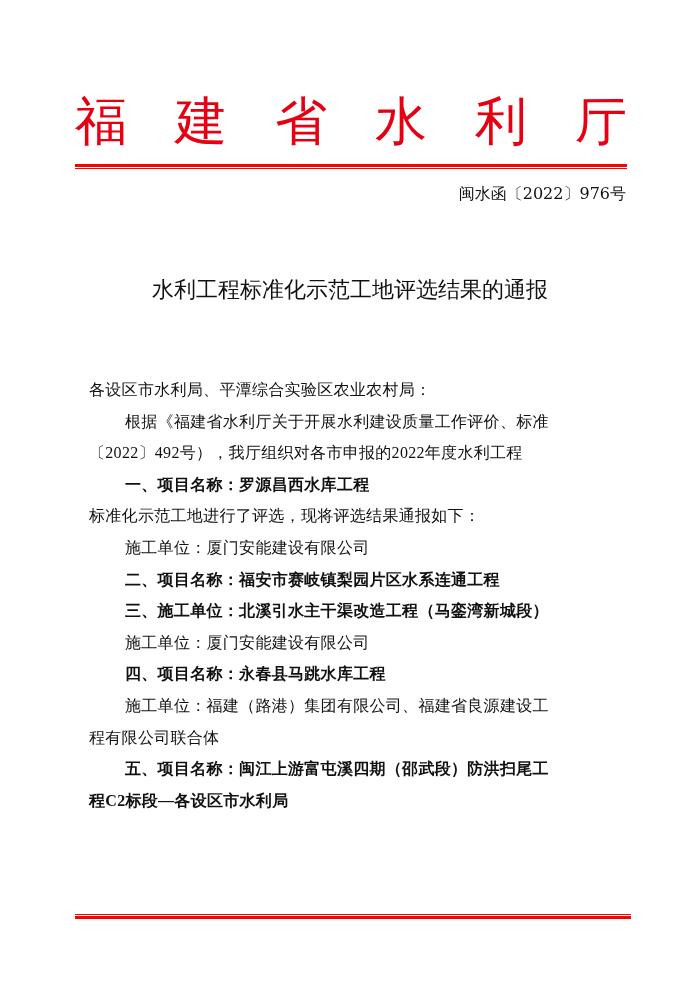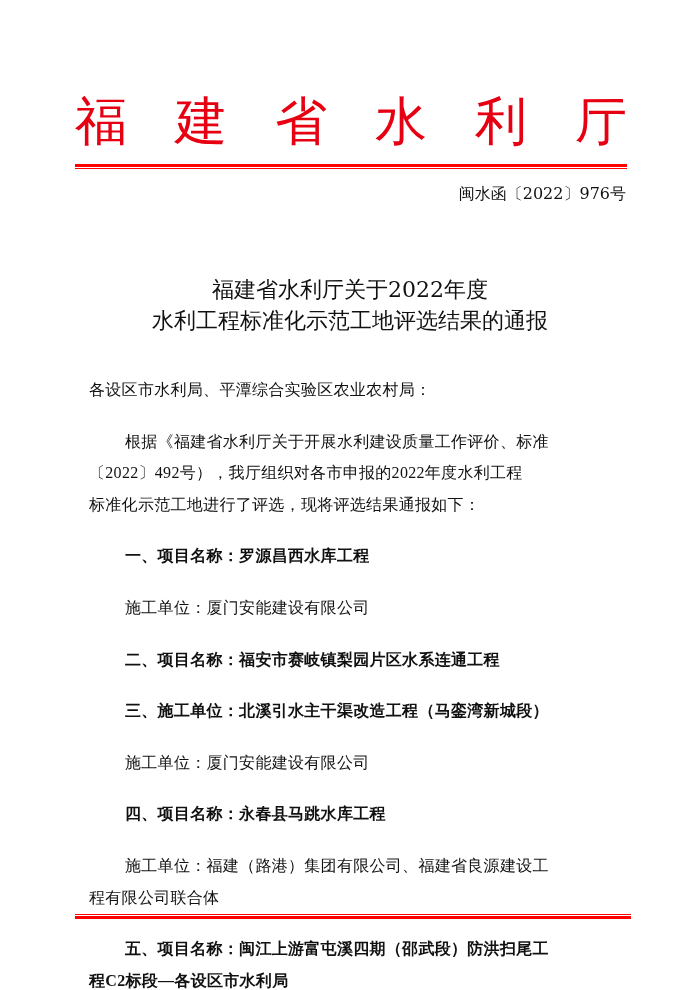--- a/index.html
+++ b/index.html
@@ -10,21 +10,21 @@
     .masthead span { color: #e60012; font-size: 52px; line-height: 60px; font-weight: normal; }
     .rule-top { position: absolute; left: 75px; top: 164px; width: 552px; }
     .rule-top .thick { height: 3px; background: #ff0000; }
     .rule-top .gap { height: 1px; background: #ffffff; }
     .rule-top .thin { height: 1px; background: #ff0000; }
     .doc-number { position: absolute; right: 74px; top: 182px; font-size: 16px; line-height: 24px; text-align: center; }
     .title { position: absolute; left: 0; width: 700px; top: 274px; text-align: center;
       font-size: 22px; line-height: 31px; }
     .body { position: absolute; left: 89px; width: 520px; top: 374px; font-size: 16px; }
     .line { height: 31.6px; line-height: 31.6px; white-space: nowrap; letter-spacing: 0.3px; font-family: Liberation Serif, serif; }
-    .indent { padding-left: 36px; margin-top: 20px; }
+    .indent { padding-left: 36px; }
     .bold { font-weight: bold; }
     .rule-bottom { position: absolute; left: 75px; top: 914px; width: 556px; }
     .rule-bottom .thin { height: 1px; background: #ff0000; }
     .rule-bottom .gap { height: 1px; background: #ffffff; }
     .rule-bottom .thick { height: 3px; background: #ff0000; }
   </style>
 </head>
 <body>
 
 <div class="masthead">
@@ -38,31 +38,30 @@
 
 <div class="rule-top">
   <div class="thick"></div>
     <div class="gap"></div>
     <div class="thin"></div>
 </div>
 
 <div class="doc-number">闽水函〔2022〕976号</div>
 
 <div class="title">
-  <div>福建省水利厅关于2022年度</div>
   <div>水利工程标准化示范工地评选结果的通报</div>
 </div>
 
 <div class="body">
   <div class="line">各设区市水利局、平潭综合实验区农业农村局：</div>
   <div class="line indent">根据《福建省水利厅关于开展水利建设质量工作评价、标准</div>
   <div class="line">〔2022〕492号），我厅组织对各市申报的2022年度水利工程</div>
+  <div class="line indent bold">一、项目名称：罗源昌西水库工程</div>
+
   <div class="line">标准化示范工地进行了评选，现将评选结果通报如下：</div>
-
-  <div class="line indent bold">一、项目名称：罗源昌西水库工程</div>
   <div class="line indent">施工单位：厦门安能建设有限公司</div>
 
   <div class="line indent bold">二、项目名称：福安市赛岐镇梨园片区水系连通工程</div>
 
   <div class="line indent bold">三、施工单位：北溪引水主干渠改造工程（马銮湾新城段）</div>
   <div class="line indent">施工单位：厦门安能建设有限公司</div>
 
   <div class="line indent bold">四、项目名称：永春县马跳水库工程</div>
   <div class="line indent">施工单位：福建（路港）集团有限公司、福建省良源建设工</div>
   <div class="line">程有限公司联合体</div>

